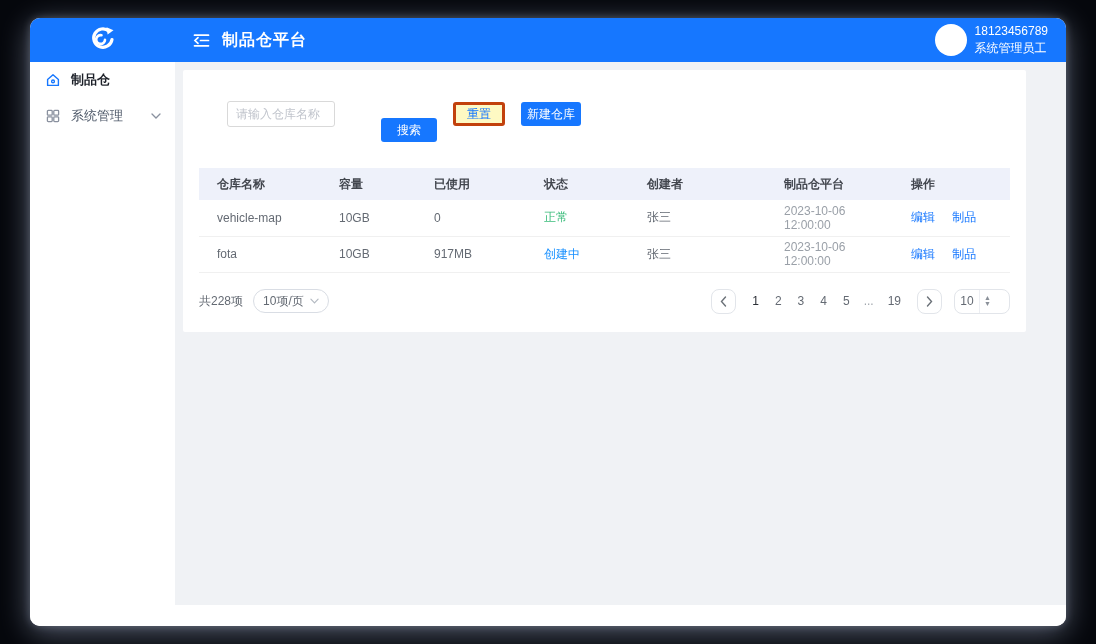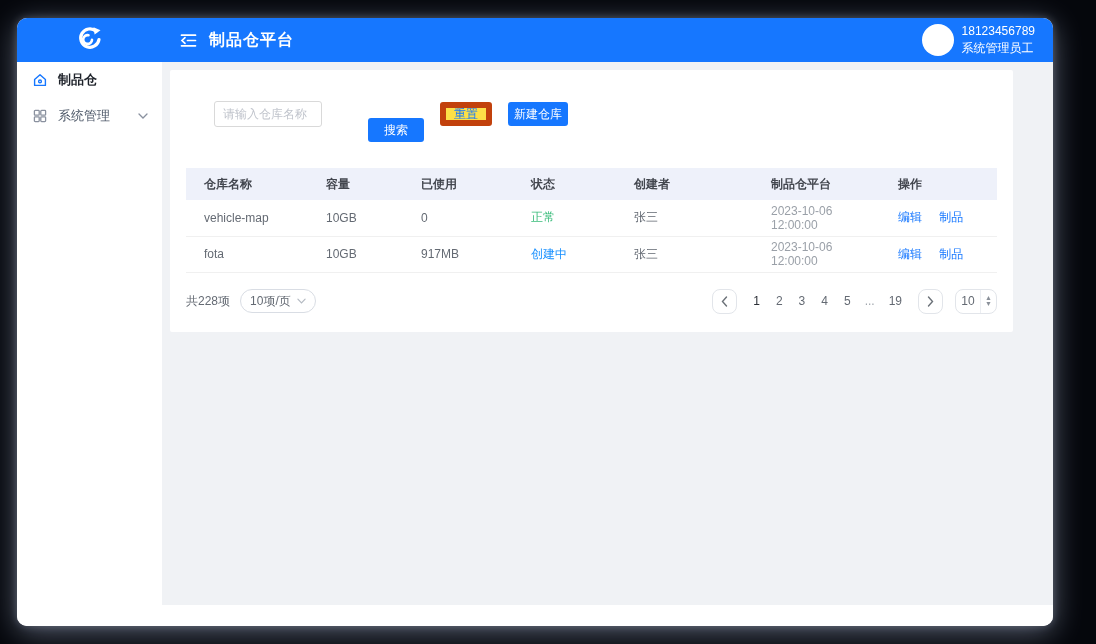--- a/index.html
+++ b/index.html
@@ -1,18 +1,18 @@
 <!DOCTYPE html>
 <html><head>
 <meta charset="utf-8">
 <style>
   * { margin:0; padding:0; box-sizing:border-box; }
   html,body { width:1096px; height:644px; background:#05070c; overflow:hidden;
     font-family:"Liberation Sans","DejaVu Sans",sans-serif; }
-  .window { position:absolute; left:17px; top:18px; width:1036px; height:608px;
+  .window { position:absolute; left:30px; top:18px; width:1036px; height:608px;
     background:#ffffff; border-radius:10px; overflow:hidden;
     box-shadow:0 6px 30px rgba(190,205,235,.45), 0 0 8px rgba(220,230,255,.25); }
 
   
   .hdr { height:44px; background:#1677ff; display:flex; align-items:center; color:#fff; }
   .logo-zone { width:145px; display:flex; justify-content:center; align-items:center; }
   .fold { margin-left:18px; display:flex; align-items:center; cursor:pointer; }
   .hdr-title { margin-left:12px; font-size:16px; font-weight:bold; letter-spacing:1px; }
   .hdr-spacer { flex:1; }
   .user { display:flex; align-items:center; margin-right:18px; }
@@ -34,21 +34,21 @@
 
   
   .toolbar { display:flex; align-items:center; margin-bottom:26px;padding-left:28px; }
   .search-input { width:108px; height:26px; border:1px solid #d9d9d9; border-radius:3px;
     padding:0 8px; font-size:12px; color:#333; outline:none; }
   .search-input::placeholder { color:#c0c4cc; }
   .btn { height:24px; font-size:12px; border-radius:3px; cursor:pointer;
     display:inline-flex; align-items:center; justify-content:center; border:1px solid transparent; }
   .btn-primary { background:#1677ff; color:#fff; }
   .btn-search { width:56px; margin-left:46px;margin-top:32px; }
-  .btn-reset { width:52px; margin-left:16px; background:#fde047; border:6px solid #c2410c; color:#1677ff; }
+  .btn-reset { width:52px; margin-left:16px; background:#fef9c3; border:3px solid #c2410c; color:#1677ff; }
   .btn-create { width:60px; margin-left:16px; }
 
   
   table { width:100%; border-collapse:collapse; font-size:12px; table-layout:fixed; }
   thead th { background:#eef1fa; height:32px; text-align:left; padding-left:18px;
     color:#42464e; font-weight:bold; }
   tbody td { height:36px; padding-left:18px; color:#646a73; border-bottom:1px solid #f0f0f0; }
   td.date { color:#9aa0a8; }
   .link { color:#1677ff; cursor:pointer; text-decoration:none; }
   .link + .link { margin-left:14px; }
@@ -58,21 +58,21 @@
   .size-select { margin-left:10px; height:24px; border:1px solid #d9dde4; border-radius:12px;
     display:inline-flex; align-items:center; padding:0 9px; cursor:pointer; color:#646a73; background:#fff; }
   .size-select .sel-chev { margin-left:6px; display:flex; }
   .pager-spacer { flex:1; }
   .pg-btn { width:25px; height:25px; border:1px solid #e2e5ea; border-radius:8px; background:#fff;
     display:inline-flex; align-items:center; justify-content:center; cursor:pointer; }
   .pg-nums { display:flex; align-items:center; margin:0 8px; }
   .pg-num { padding:0 8px; cursor:pointer; color:#646a73; }
   .pg-num.current { color:#2b2f36; }
   .pg-ellipsis { padding:0 6px; color:#a0a6ad; }
-  .jumper { margin-left:12px; width:42px; height:25px; border:1px solid #e2e5ea; border-radius:8px;
+  .jumper { margin-left:12px; width:56px; height:25px; border:1px solid #e2e5ea; border-radius:8px;
     display:inline-flex; align-items:center; background:#fff; overflow:hidden; }
   .jumper input { width:24px; border:none; outline:none; font-size:12px; color:#646a73;
     text-align:center; background:transparent; }
   .spin { display:flex; flex-direction:column; align-items:center; justify-content:center;
     border-left:1px solid #eceef2; height:100%; width:16px; cursor:pointer; color:#8a9099; }
   .spin span { font-size:7px; line-height:6px; }
 </style>
 </head>
 <body>
 

